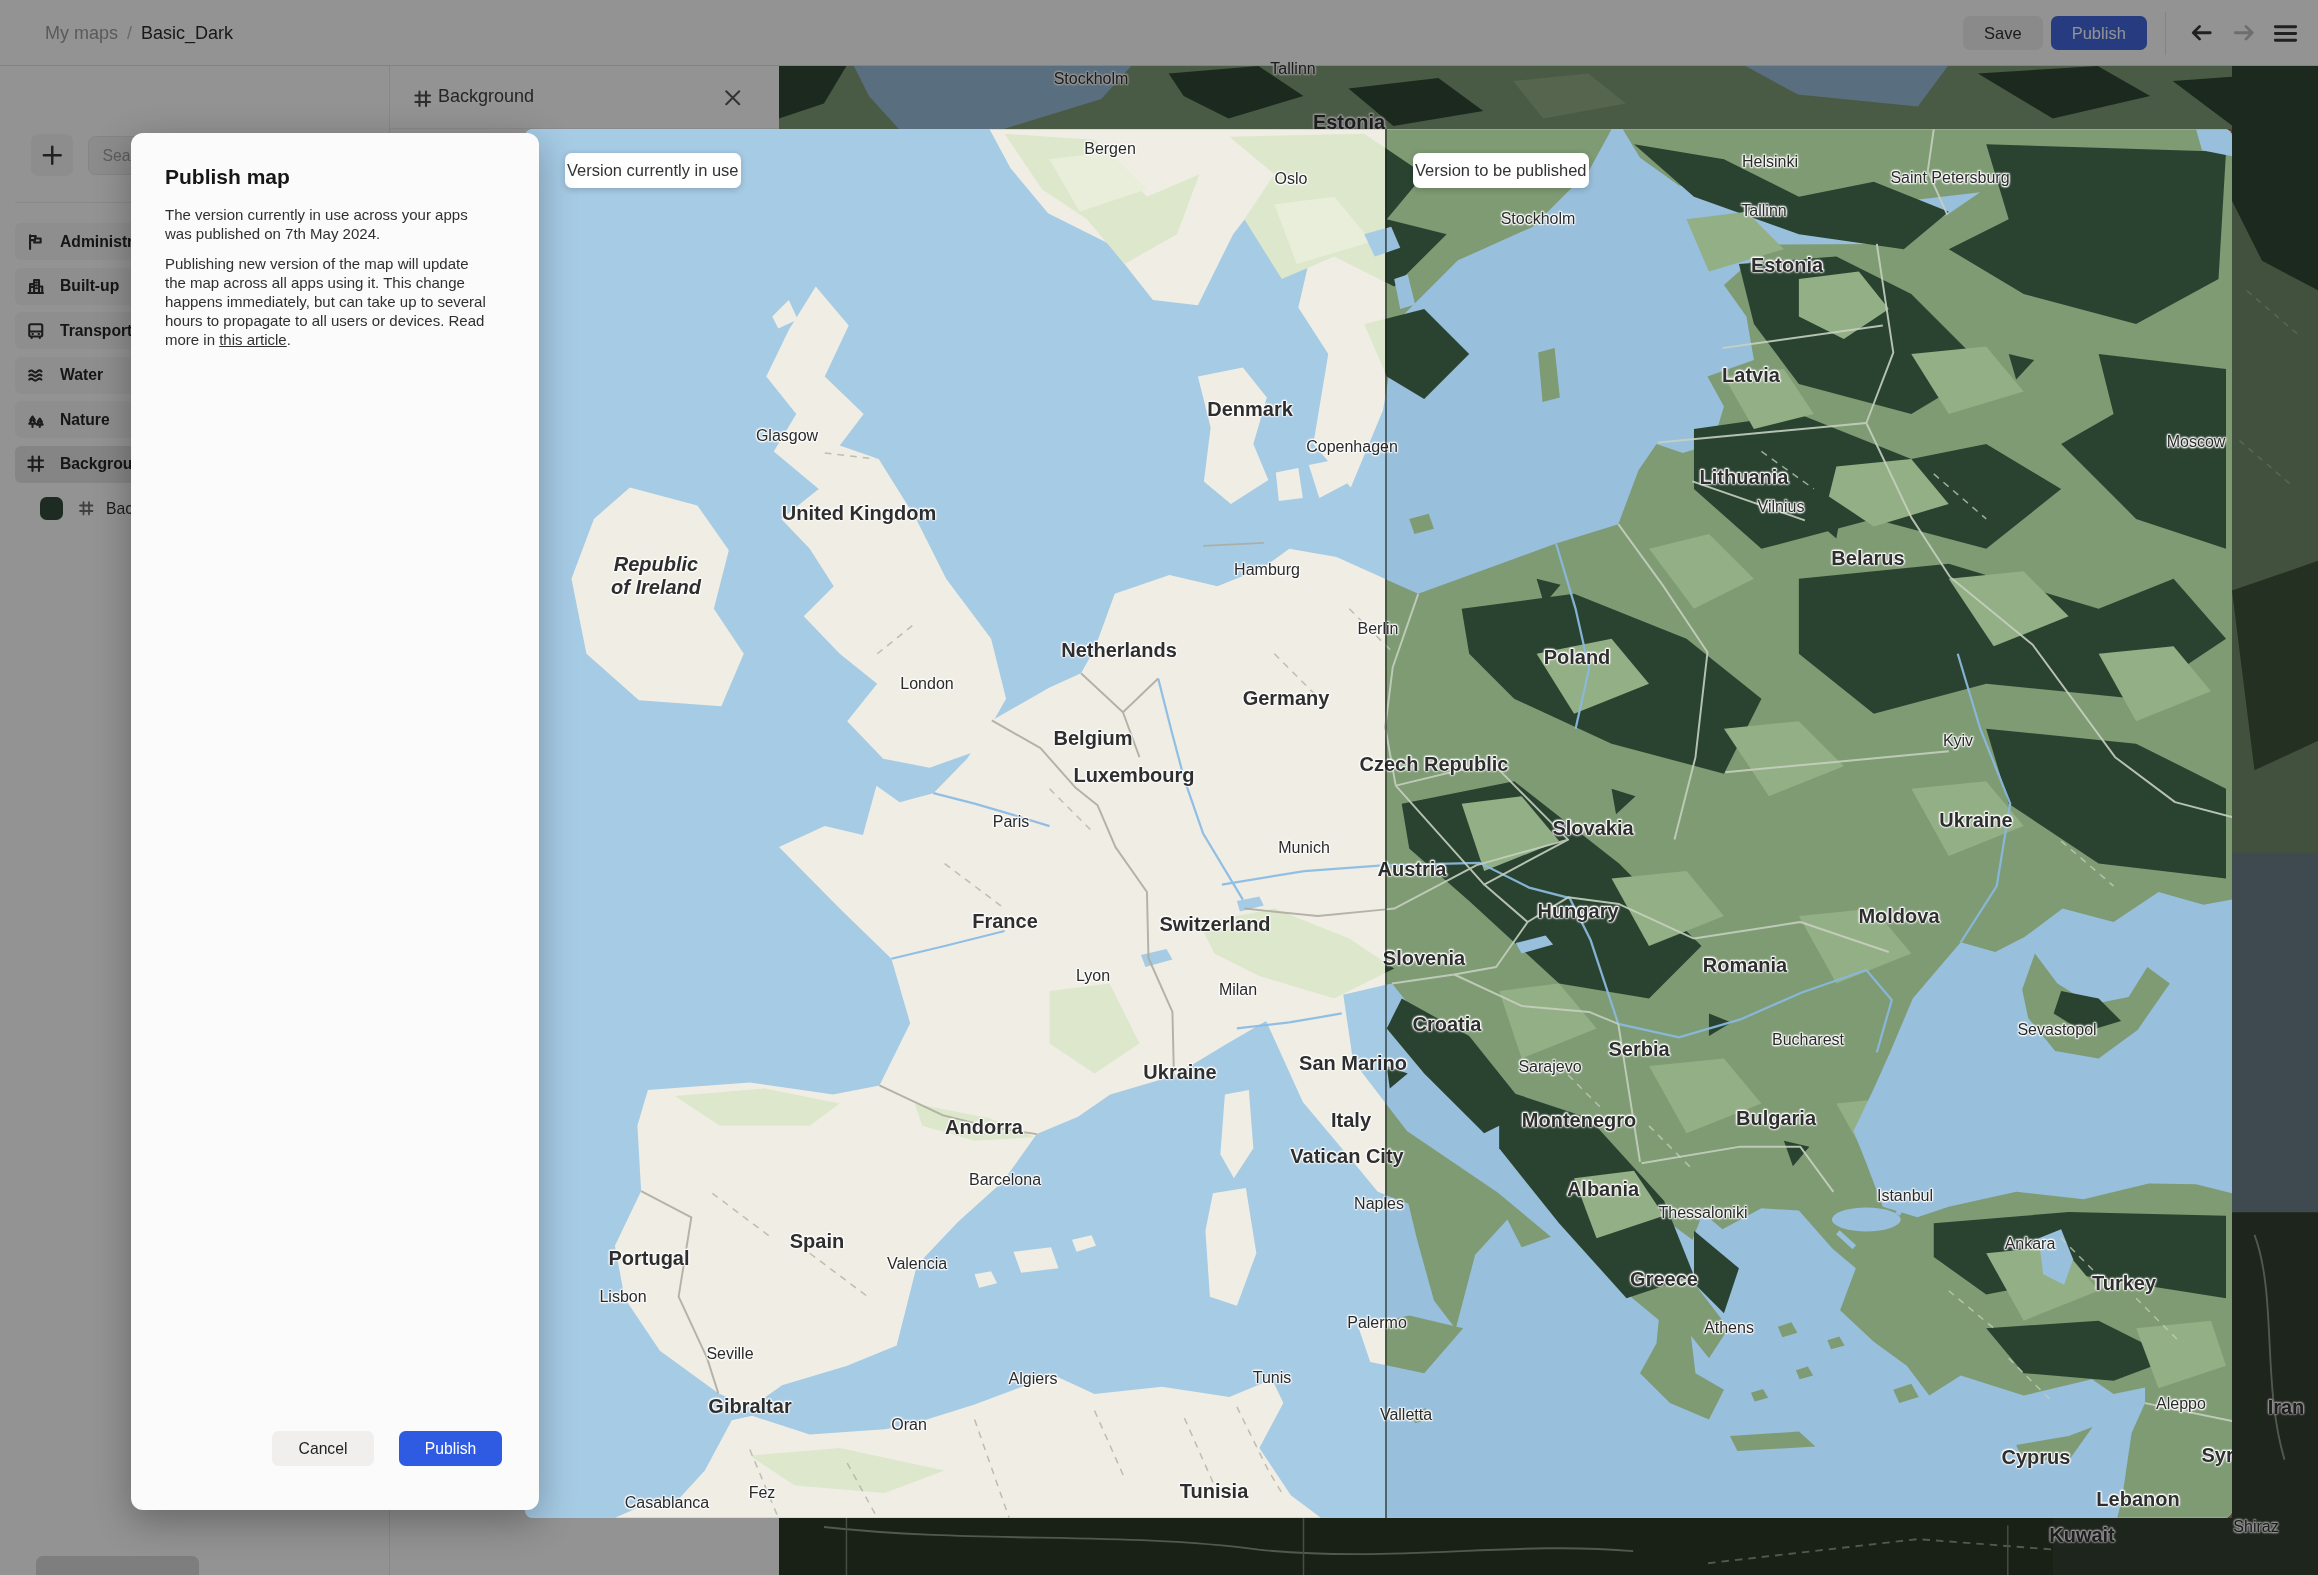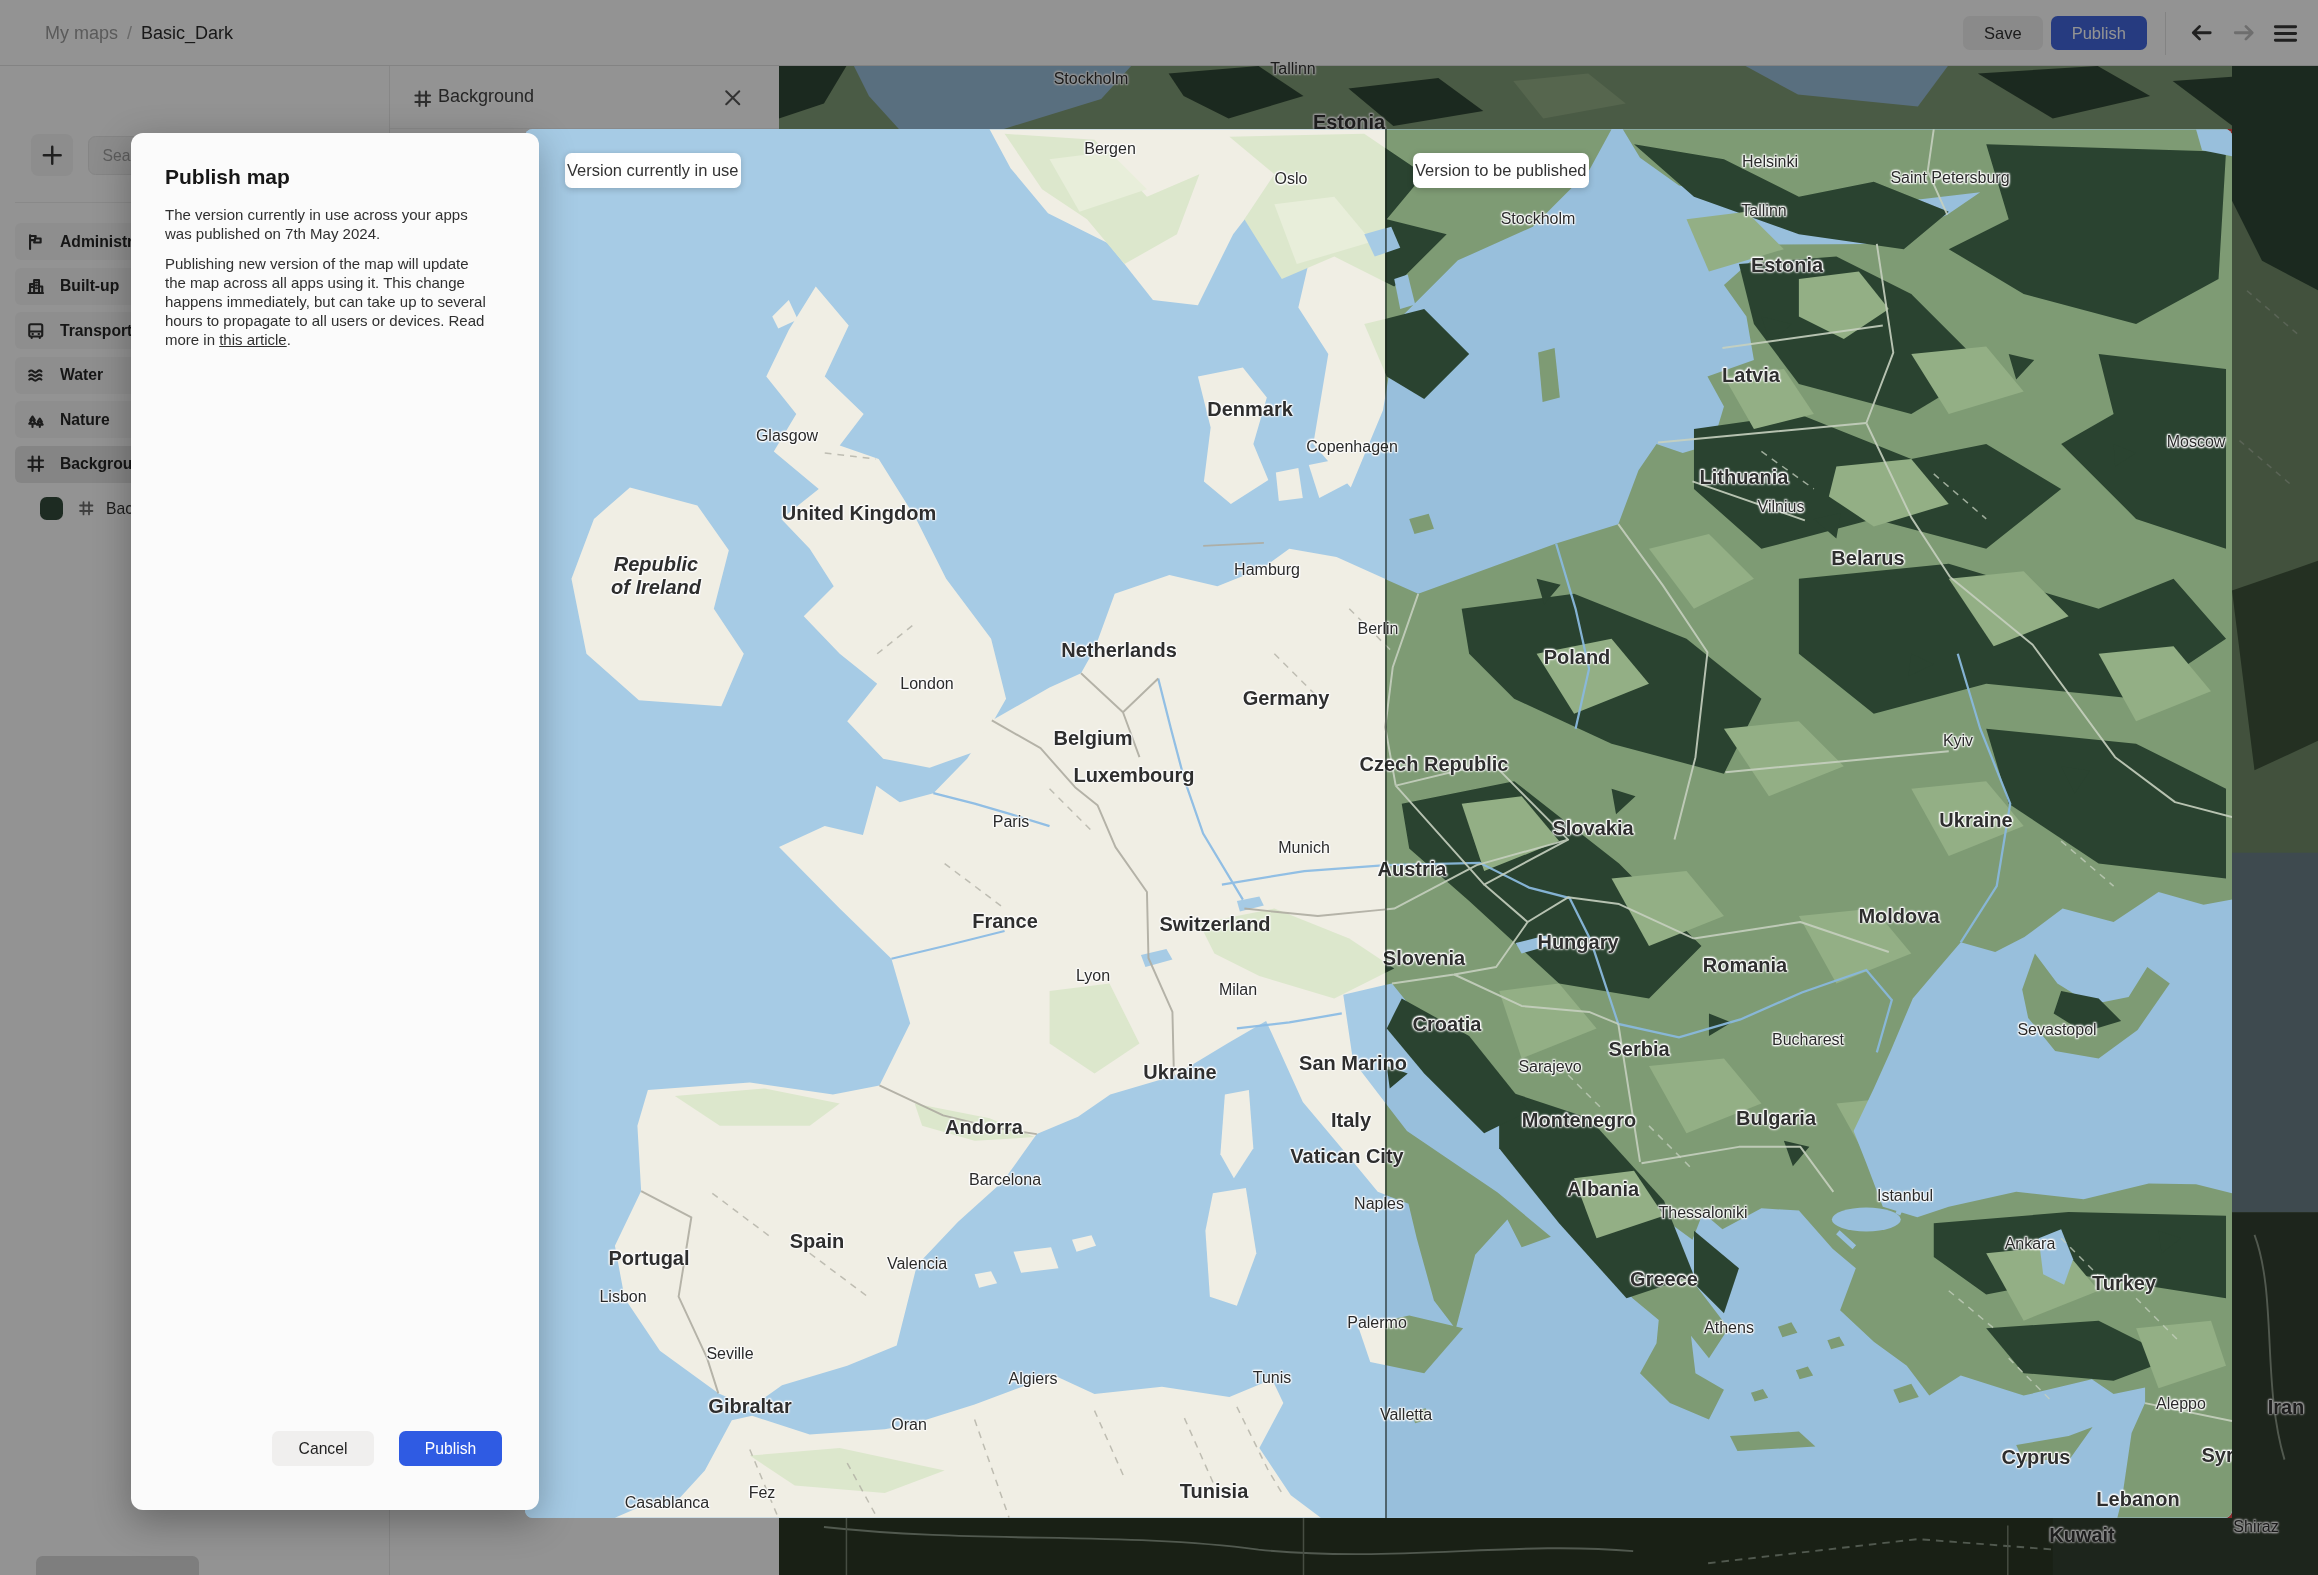--- a/index.html
+++ b/index.html
@@ -455,21 +455,21 @@
         <div class="map-label city" style="left: 1671px; top: 313px;">Moscow</div>
         <div class="map-label country" style="left: 1219px; top: 348px;">Lithuania</div>
         <div class="map-label city" style="left: 1256px; top: 378px;">Vilnius</div>
         <div class="map-label country" style="left: 1343px; top: 429px;">Belarus</div>
         <div class="map-label country" style="left: 1052px; top: 528px;">Poland</div>
         <div class="map-label city" style="left: 1433px; top: 612px;">Kyiv</div>
         <div class="map-label country" style="left: 1451px; top: 691px;">Ukraine</div>
         <div class="map-label country" style="left: 909px; top: 635px;">Czech Republic</div>
         <div class="map-label country" style="left: 1068px; top: 699px;">Slovakia</div>
         <div class="map-label country" style="left: 887px; top: 740px;">Austria</div>
-        <div class="map-label country" style="left: 1053px; top: 782px; margin-top: 31px;">Hungary</div>
+        <div class="map-label country" style="left: 1053px; top: 782px;">Hungary</div>
         <div class="map-label country" style="left: 1374px; top: 787px;">Moldova</div>
         <div class="map-label country" style="left: 1220px; top: 836px;">Romania</div>
         <div class="map-label country" style="left: 899px; top: 829px;">Slovenia</div>
         <div class="map-label country" style="left: 922px; top: 895px;">Croatia</div>
         <div class="map-label city" style="left: 1532px; top: 901px;">Sevastopol</div>
         <div class="map-label country" style="left: 1114px; top: 920px;">Serbia</div>
         <div class="map-label city" style="left: 1025px; top: 938px;">Sarajevo</div>
         <div class="map-label city" style="left: 1283px; top: 911px;">Bucharest</div>
         <div class="map-label country" style="left: 1054px; top: 991px;">Montenegro</div>
         <div class="map-label country" style="left: 1251px; top: 989px;">Bulgaria</div>

